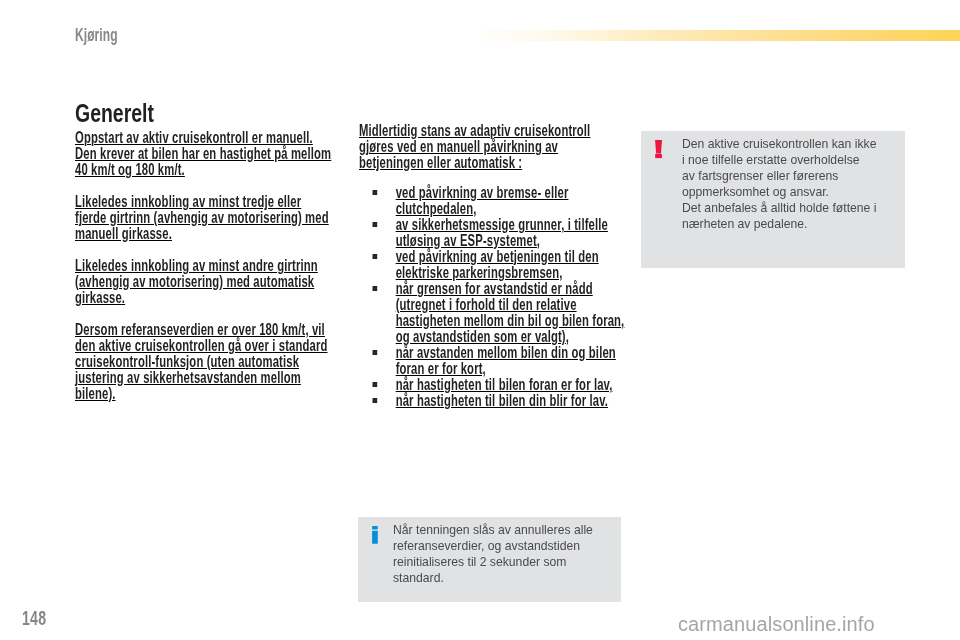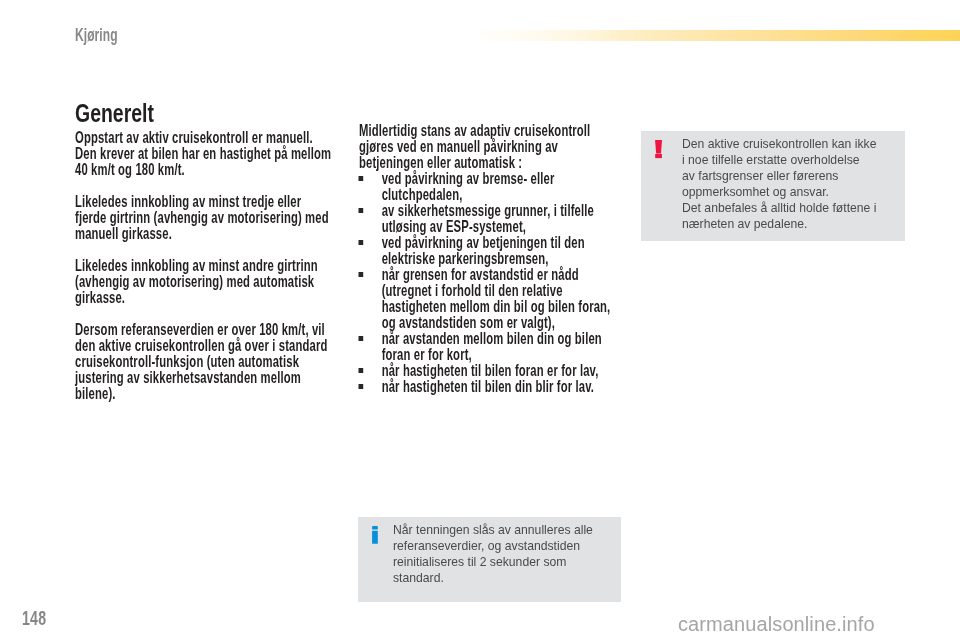--- a/index.html
+++ b/index.html
@@ -23,38 +23,38 @@
   .hdr-bar {
     position:absolute; left:478.8px; top:30.0px; width:481.2px; height:10.9px;
     background:linear-gradient(to right,
       #fffefb 0%, #fffbf2 10%, #fef7e3 19%, #fef3d4 26%,
       #fef0cb 29%, #feebbb 38%, #fee7ae 46%, #fee3a0 54%,
       #fee199 59%, #fedd8a 68%, #fed97b 78%, #fed66a 87%,
       #fed660 93%, #fdd357 100%);
   }
 
   
-  .col { position:absolute; }
+  .col { position:absolute;text-decoration:underline; }
   .col-left  { left:75px;  top:129px; width:258px; }
   .col-mid   { left:359px; top:122px; width:262px; }
 
   h1.sec-title {
     position:absolute; left:75px; top:99.5px; margin:0;
     font-size:26px; font-weight:bold; line-height:26px;
     color:#231f20; white-space:pre;
     transform:scaleX(0.748) translateZ(0); transform-origin:0 0;
   }
   p.body {
     margin:0 0 16px 0; font-size:16.1px; line-height:16px;
     color:#231f20; font-weight:bold; white-space:pre-line; letter-spacing:0.2px;
     transform:scaleX(0.700) translateZ(0); transform-origin:0 0; width:143%;
   }
   p.body:last-child { margin-bottom:0; }
 
-  ul.bullets { margin:0; padding:0; list-style:none; }
+  ul.bullets { margin:14px; padding:0; list-style:none; }
   ul.bullets li {
     position:relative; padding-left:32.4px; font-size:16.1px;
     line-height:16px; color:#231f20; font-weight:bold; white-space:pre-line; letter-spacing:0.2px;
     transform:scaleX(0.700) translateZ(0); transform-origin:0 0; width:143%;
   }
   ul.bullets li:before {
     content:""; position:absolute; left:-1.4px; top:5.7px;
     width:7.4px; height:5px; background:#2a2628;
   }
 
@@ -67,21 +67,21 @@
     flex:0 0 auto; width:29px; text-align:left;
     font-size:22px; font-weight:bold; line-height:1;
   }
   .box-warn .ico { padding-top:3px; padding-left:2px; width:27px; }
   .box .ico.warn { color:#ed1641; }
   .box .ico.info { color:#0790d9; }
   .box .txt {
     font-size:12.2px; line-height:15.9px; color:#4a4a4c; font-weight:normal; white-space:pre-line;
     transform:translateZ(0);
   }
-  .box-warn { left:641px; top:131px; width:264px; height:110px; padding:6px 0 0 12px; box-sizing:border-box; }
+  .box-warn { left:641px; top:131px; width:264px; height:137px; padding:6px 0 0 12px; box-sizing:border-box; }
   .box-info { left:358px; top:517px; width:263px; height:85px; padding:6px 0 16px 12px; box-sizing:border-box; }
   .box-info .ico { padding-top:3px; padding-left:2px; width:21px; }
 
   
   .pageno {
     position:absolute; left:21.5px; top:606.8px;
     font-size:19.7px; font-weight:bold; color:#878789;
     line-height:22px; letter-spacing:0.3px;
     transform:scaleX(0.72) translateZ(0); transform-origin:0 0;
   }

